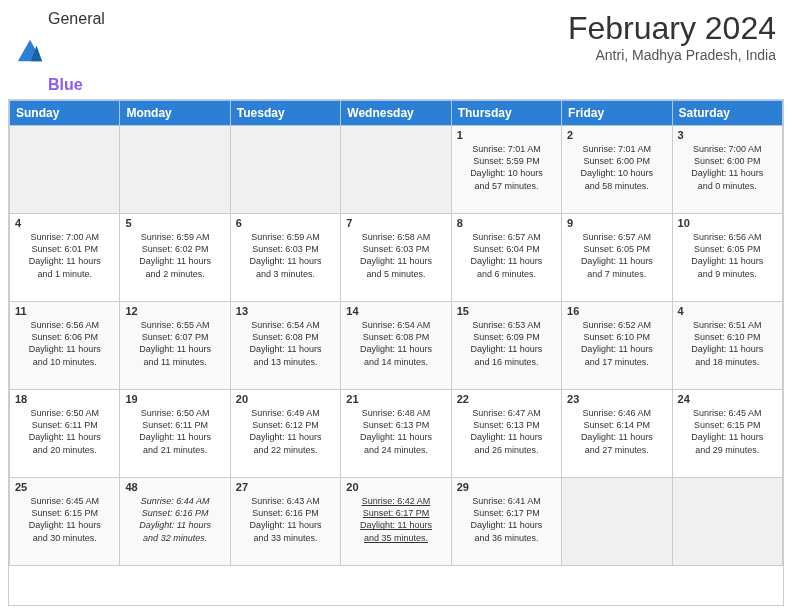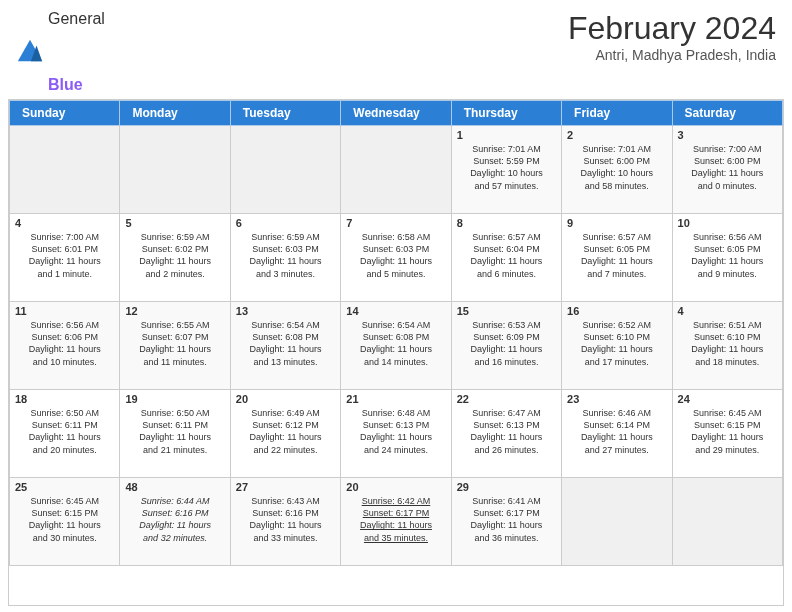--- a/index.html
+++ b/index.html
@@ -74,21 +74,21 @@
       border-collapse: collapse;
       width: 100%;
       table-layout: fixed;
     }
     thead tr th {
       background: #2b7fd4;
       color: #fff;
       text-align: left;
       font-size: 12px;
       font-weight: bold;
-      padding: 5px 12px;
+      padding: 5px 6px;
       border: 1px solid #aac8e8;
     }
     tbody tr td {
       vertical-align: top;
       border: 1px solid #ccc;
       padding: 3px 5px;
       font-size: 9.5px;
       color: #333;
       height: 88px;
     }

